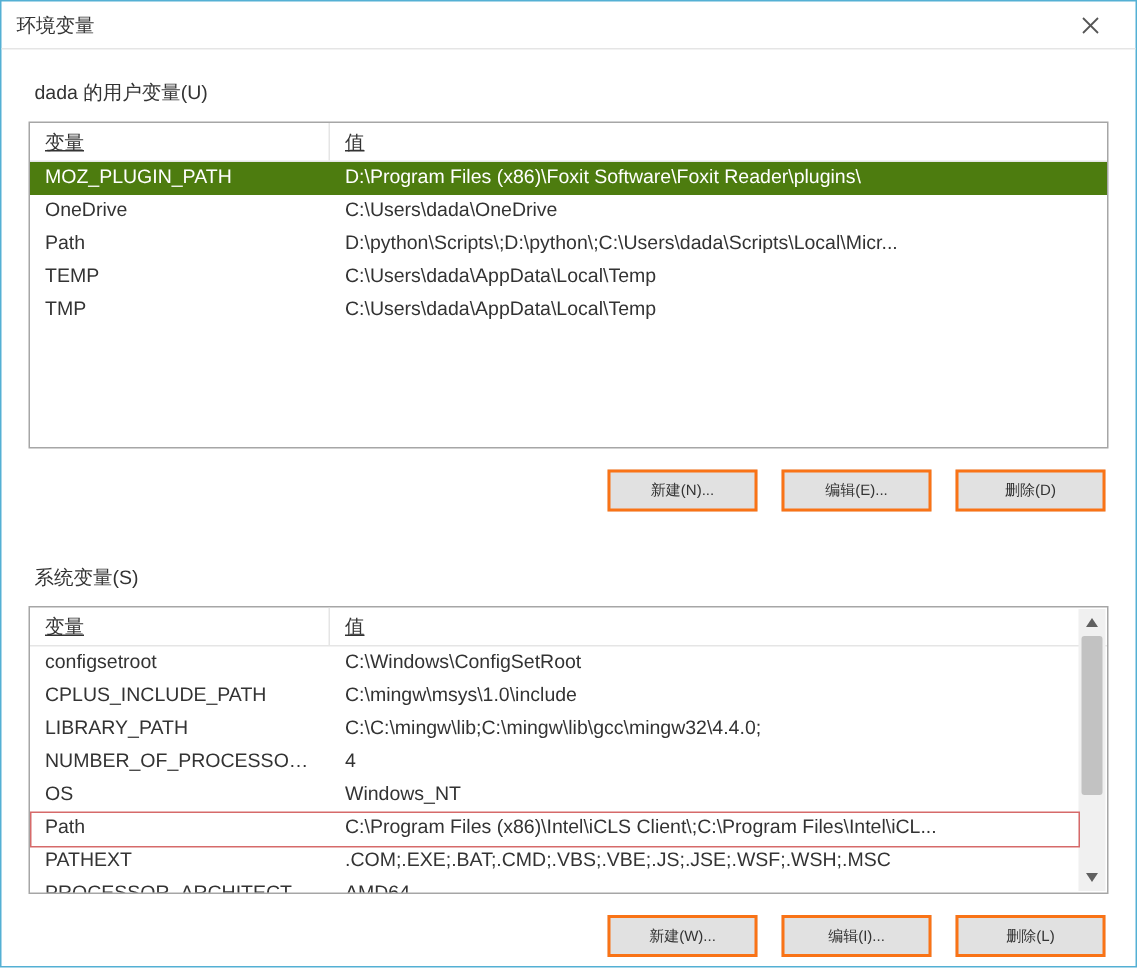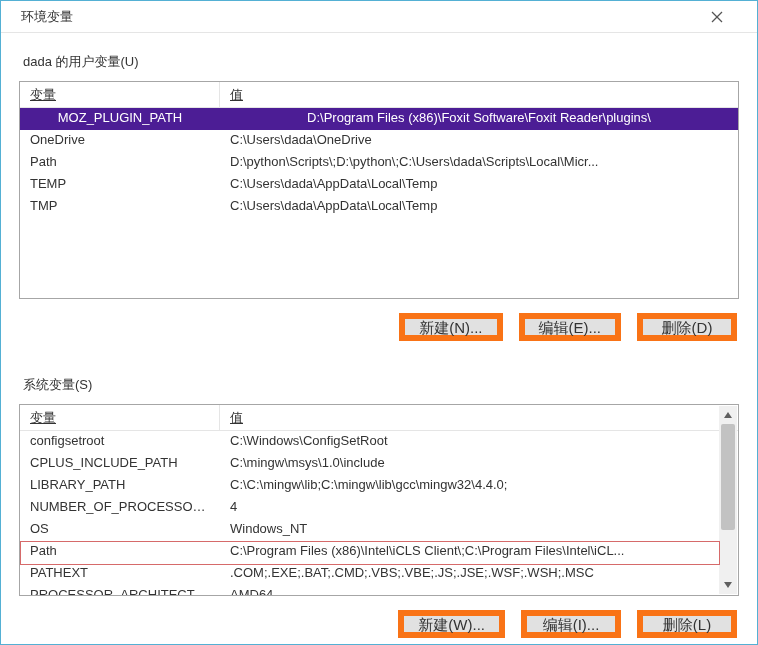--- a/index.html
+++ b/index.html
@@ -6,21 +6,21 @@
   body { margin: 0; background: #fff; }
   .dialog {
     width: 758px; height: 645px;
     background: #fff;
     border: 1px solid #54b0d4;
     display: flex; flex-direction: column;
     position: relative;
   }
   .titlebar {
     height: 32px; display: flex; align-items: center; justify-content: space-between;
-    padding: 0 20px; font-size: 13px; color: #333;
+    padding: 0 10px; font-size: 13px; color: #333;
     border-bottom: 1px solid #e5e5e5;
   }
   .close-btn {
     width: 40px; height: 28px; display: flex; align-items: center; justify-content: center;
     cursor: pointer;
   }
   .close-btn svg { stroke: #555; stroke-width: 1.2; }
   .body {
     flex: 1; padding: 14px 18px 0 18px;
     display: flex; flex-direction: column; gap: 23px;
@@ -45,36 +45,36 @@
   }
   .col-var { width: 200px; padding: 4px 10px; border-right: 1px solid #e5e5e5; }
   .col-val { flex: 1; padding: 4px 10px; }
   .list-rows { overflow: hidden; }
   .row {
     display: flex; height: 22px; font-size: 13px; color: #333;
     white-space: nowrap;
   }
   .row .cell-var { width: 200px; padding: 2px 10px; overflow: hidden; text-overflow: ellipsis; }
   .row .cell-val { flex: 1; padding: 2px 10px; overflow: hidden; text-overflow: ellipsis; }
-  .row.selected { background: #4c1d95; color: #fff; text-align: center; }
+  .row.selected { background: #4d7c0f; color: #fff; }
   .row.selected .cell-var, .row.selected .cell-val { color: #fff; }
   .highlight-box {
     position: absolute;
     border: 1px solid #d66a6a;
     pointer-events: none;
   }
   .btnrow {
     display: flex; justify-content: flex-end; gap: 16px;
     margin: 14px 2px 6px 0;
   }
   .btn {
     min-width: 100px; height: 28px;
     background: #e1e1e1;
-    border: 6px solid #f97316;
-    font-size: 15px; color: #333;
+    border: 2px solid #f97316;
+    font-size: 10px; color: #333;
     padding: 0 14px;
     cursor: pointer;
   }
   .sys-wrapper { position: relative; }
   .scrollbar {
     position: absolute; right: 1px; top: 1px; bottom: 1px; width: 18px;
     background: #f0f0f0;
     display: flex; flex-direction: column; align-items: center;
   }
   .sb-arrow {

